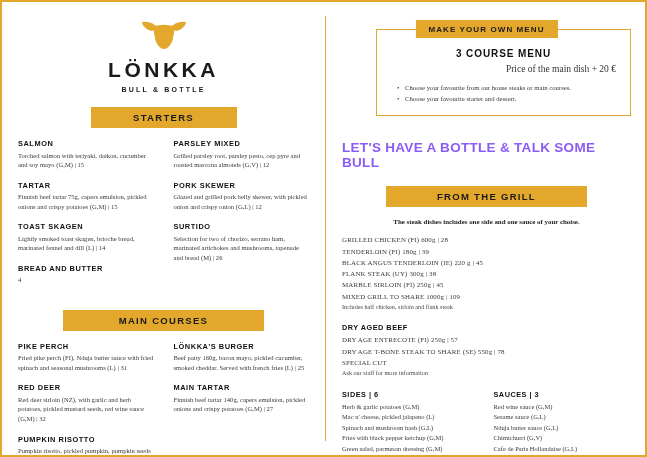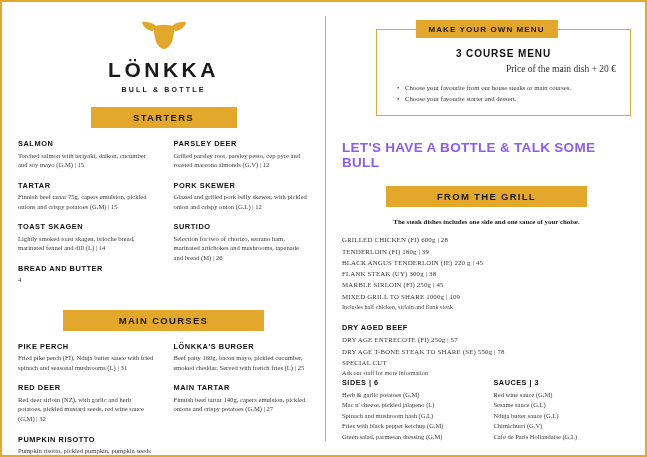--- a/index.html
+++ b/index.html
@@ -176,20 +176,21 @@
     font-weight: bold;
     letter-spacing: 0.5px;
     color: #111;
     margin-bottom: 2.5px;
   }
   .block-gap { margin-top: 11px; }
 
   .two-col {
     display: flex;
     gap: 14px;
+    margin-top: 12px;
   }
   .two-col > div { width: 50%; }
   .sub-line {
     font-family: "Liberation Serif", serif;
     font-size: 6.5px;
     line-height: 1.62;
     color: #3a3a3a;
   }
 </style>
 </head>
@@ -231,21 +232,21 @@
             <div class="item-desc">Lightly smoked toast skagen, brioche bread, marinated fennel and dill
 (L) | 14</div>
           </div>
           <div class="menu-item">
             <div class="item-name">BREAD AND BUTTER</div>
             <div class="item-desc">4</div>
           </div>
         </div>
         <div class="item-col">
           <div class="menu-item">
-            <div class="item-name">PARSLEY DEER</div>
+            <div class="item-name">PARSLEY MIXED</div>
             <div class="item-desc">Grilled parsley root, parsley pesto, cep pyre and roasted marcona almonds
 (G,V) | 12</div>
           </div>
           <div class="menu-item">
             <div class="item-name">PORK SKEWER</div>
             <div class="item-desc">Glazed and grilled pork belly skewer, with pickled onion and crispy onion
 (G,L) | 12</div>
           </div>
           <div class="menu-item">
             <div class="item-name">SURTIDO</div>

